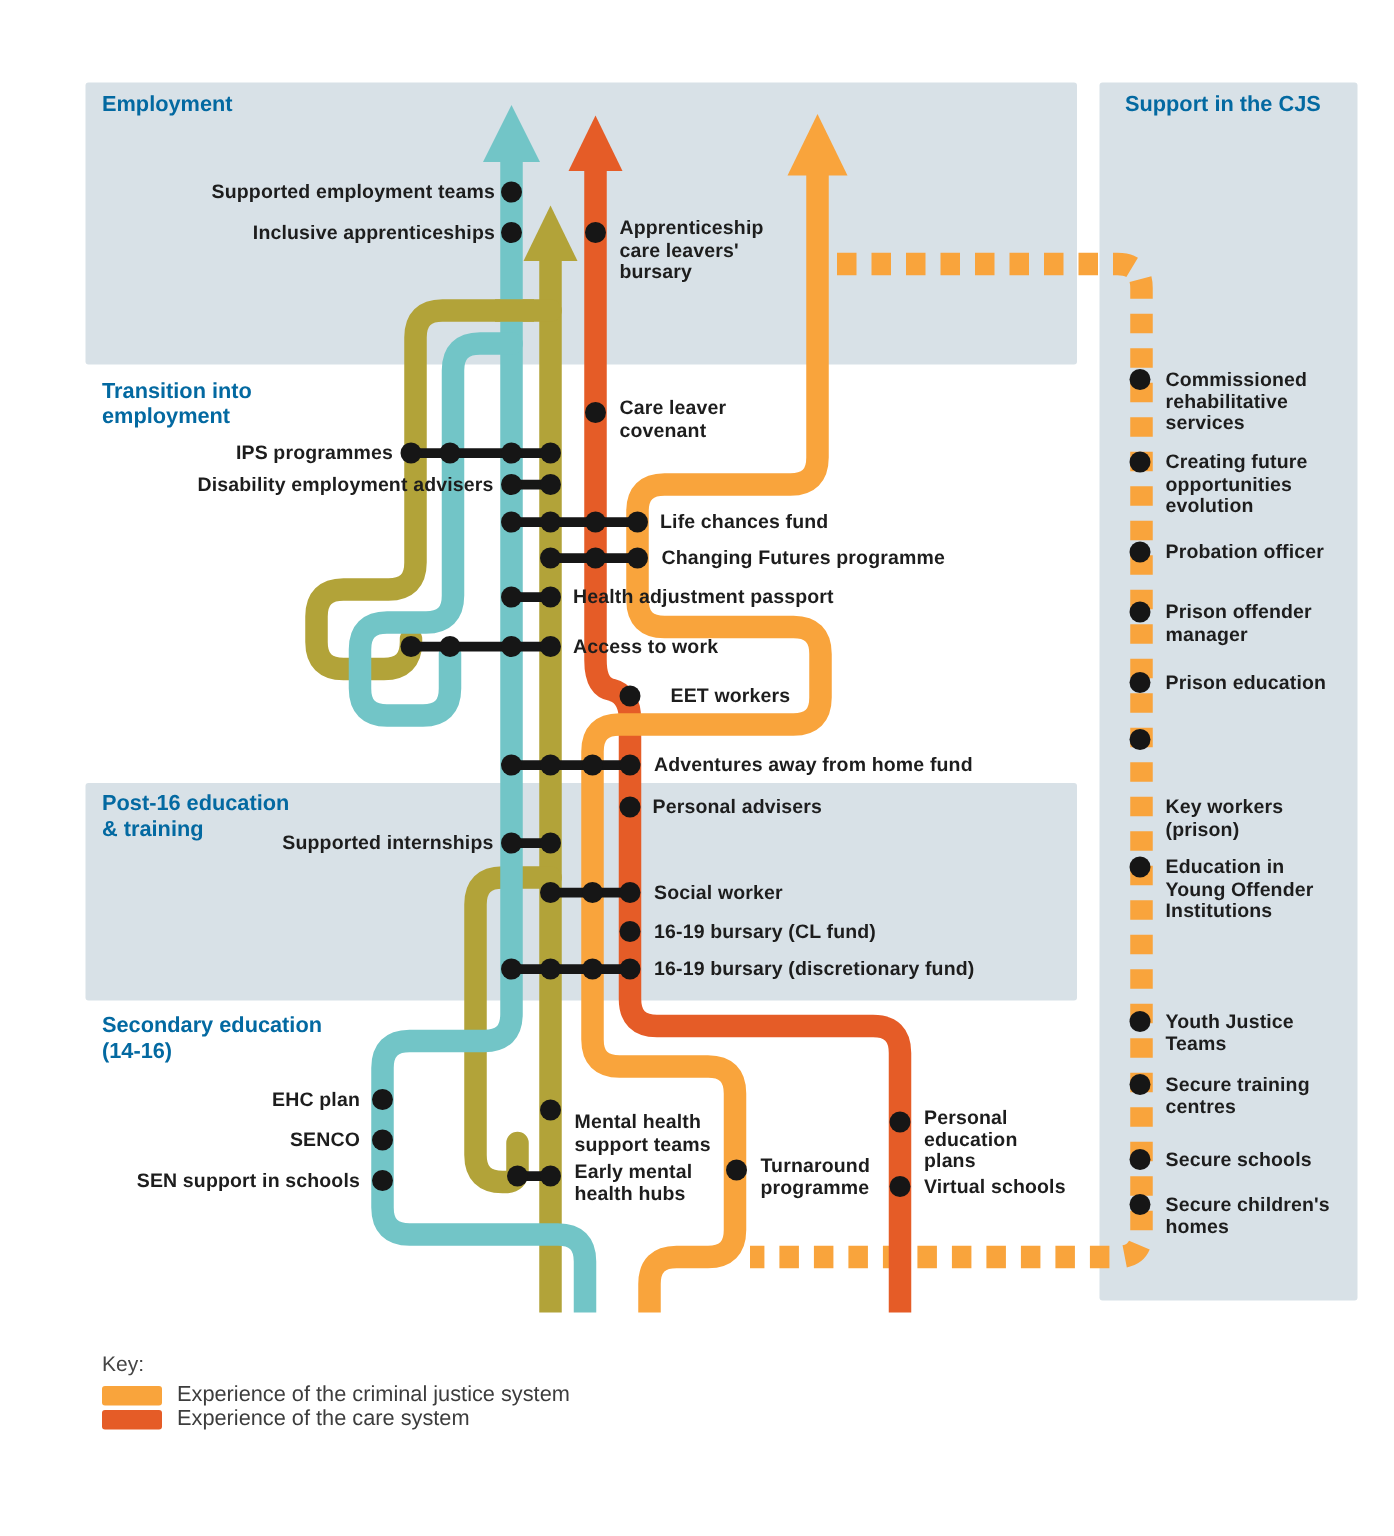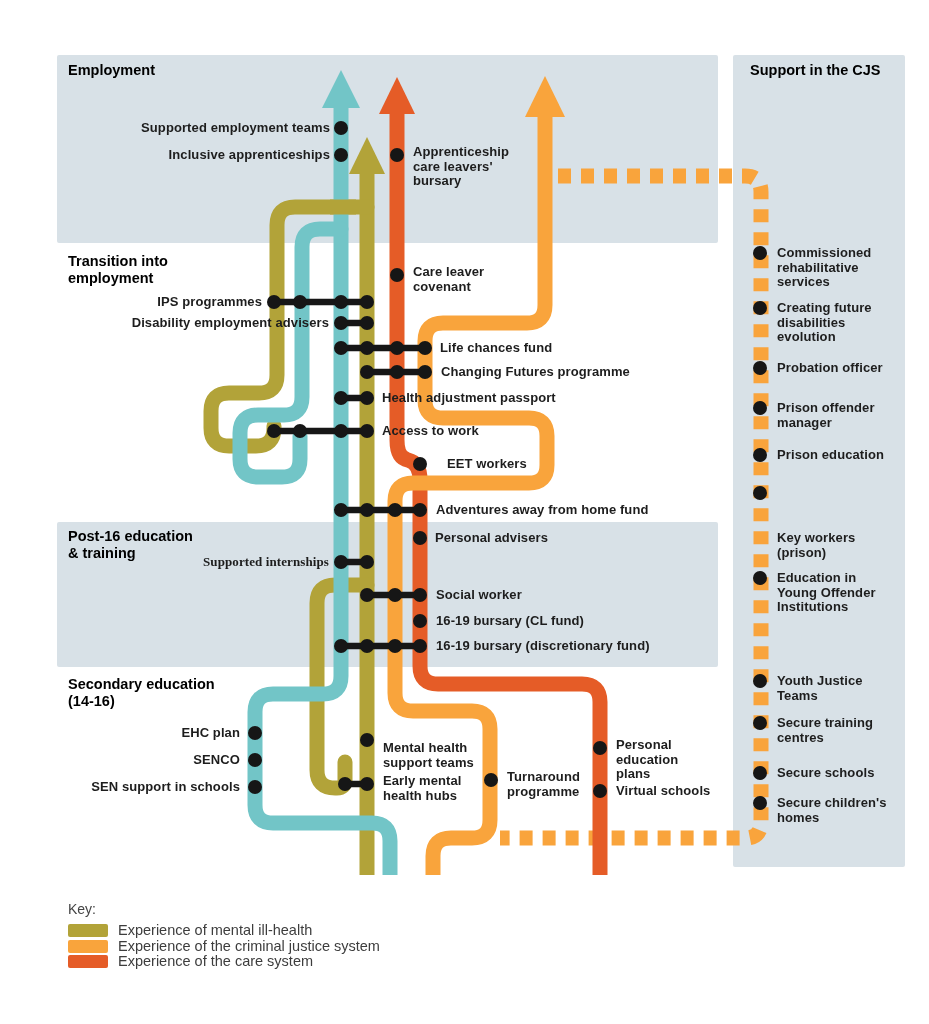--- a/index.html
+++ b/index.html
@@ -8,21 +8,21 @@
     font-family:"Liberation Sans", sans-serif;
   }
   #tube-svg{position:absolute;left:0;top:0;}
   .station-label{
     position:absolute;font-size:13px;font-weight:700;color:#1d1d1d;
     line-height:14.5px;letter-spacing:.1px;
   }
   .nowrap{white-space:nowrap;}
   .ralign{text-align:right;}
   .section-heading{
-    position:absolute;font-size:14.5px;font-weight:700;color:#000000;line-height:17px;
+    position:absolute;font-size:14.5px;font-weight:700;color:#0369a1;line-height:17px;
   }
   #key-block{position:absolute;left:68px;top:901px;}
   #key-heading{font-size:14px;color:#454545;margin-bottom:6px;}
   .key-row{display:flex;align-items:center;height:15.5px;}
   .key-swatch{width:40px;height:13px;border-radius:2px;flex:0 0 auto;}
   .key-label{font-size:14.5px;color:#3d3d3d;margin-left:10px;white-space:nowrap;line-height:15.5px;}
 </style>
 </head>
 <body>
 
@@ -141,52 +141,48 @@
       <div class="station-label" style="left: 413px; top: 265px; width: 90px;">Care leaver covenant</div>
       <div class="station-label nowrap ralign" style="right: 667px; top: 295px;">IPS programmes</div>
       <div class="station-label nowrap ralign" style="right: 600px; top: 316px;">Disability employment advisers</div>
       <div class="station-label nowrap" style="left: 440px; top: 341px;">Life chances fund</div>
       <div class="station-label nowrap" style="left: 441px; top: 365px;">Changing Futures programme</div>
       <div class="station-label nowrap" style="left: 382px; top: 391px;">Health adjustment passport</div>
       <div class="station-label nowrap" style="left: 382px; top: 424px;">Access to work</div>
       <div class="station-label nowrap" style="left: 436px; top: 457px; margin-left: 11px;">EET workers</div>
       <div class="station-label nowrap" style="left: 436px; top: 503px;">Adventures away from home fund</div>
       <div class="station-label nowrap" style="left: 435px; top: 531px;">Personal advisers</div>
-      <div class="station-label nowrap ralign" style="right: 600px; top: 555px; font-family: Liberation Serif, serif;">Supported internships</div>
+      <div class="station-label nowrap ralign" style="right: 600px; top: 555px;">Supported internships</div>
       <div class="station-label nowrap" style="left: 436px; top: 588px;">Social worker</div>
       <div class="station-label nowrap" style="left: 436px; top: 614px;">16-19 bursary (CL fund)</div>
       <div class="station-label nowrap" style="left: 436px; top: 639px;">16-19 bursary (discretionary fund)</div>
       <div class="station-label nowrap ralign" style="right: 689px; top: 726px;">EHC plan</div>
       <div class="station-label nowrap ralign" style="right: 689px; top: 753px;">SENCO</div>
       <div class="station-label nowrap ralign" style="right: 689px; top: 780px;">SEN support in schools</div>
       <div class="station-label" style="left: 383px; top: 730px; width: 100px; margin-top: 11px;">Mental health support teams</div>
       <div class="station-label" style="left: 383px; top: 774px; width: 95px;">Early mental health hubs</div>
       <div class="station-label" style="left: 507px; top: 770px; width: 105px;">Turnaround programme</div>
       <div class="station-label" style="left: 616px; top: 738px; width: 82px;">Personal education plans</div>
       <div class="station-label nowrap" style="left: 616px; top: 784px;">Virtual schools</div>
       <div class="station-label" style="left: 777px; top: 246px; width: 115px;">Commissioned rehabilitative services</div>
-      <div class="station-label" style="left: 777px; top: 301px; width: 115px;">Creating future disabilities evolution</div>
+      <div class="station-label" style="left: 777px; top: 301px; width: 115px;">Creating future opportunities evolution</div>
       <div class="station-label" style="left: 777px; top: 361px; width: 130px;">Probation officer</div>
       <div class="station-label" style="left: 777px; top: 401px; width: 110px;">Prison offender manager</div>
       <div class="station-label" style="left: 777px; top: 448px; width: 130px;">Prison education</div>
       <div class="station-label" style="left: 777px; top: 486px; width: 95px; margin-top: 45px;">Key workers (prison)</div>
       <div class="station-label" style="left: 777px; top: 571px; width: 115px;">Education in Young Offender Institutions</div>
       <div class="station-label" style="left: 777px; top: 674px; width: 100px;">Youth Justice Teams</div>
       <div class="station-label" style="left: 777px; top: 716px; width: 110px;">Secure training centres</div>
       <div class="station-label" style="left: 777px; top: 766px; width: 130px;">Secure schools</div>
       <div class="station-label" style="left: 777px; top: 796px; width: 125px;">Secure children's homes</div>
     </div>
 
   <div id="key-block">
     <div id="key-heading">Key:</div>
     <div class="key-row">
-      <span class="key-swatch" style="background: rgb(178, 163, 57);"></span>
-      <span class="key-label">Experience of mental ill-health</span>
-    </div>
-    <div class="key-row">
       <span class="key-swatch" style="background: rgb(249, 164, 60);"></span>
       <span class="key-label">Experience of the criminal justice system</span>
     </div>
     <div class="key-row">
       <span class="key-swatch" style="background: rgb(229, 92, 39);"></span>
       <span class="key-label">Experience of the care system</span>
     </div>
   </div>
 </div>
 

